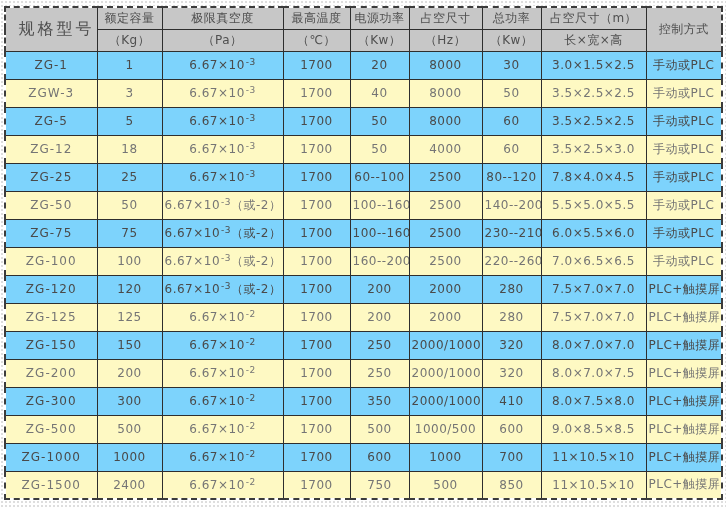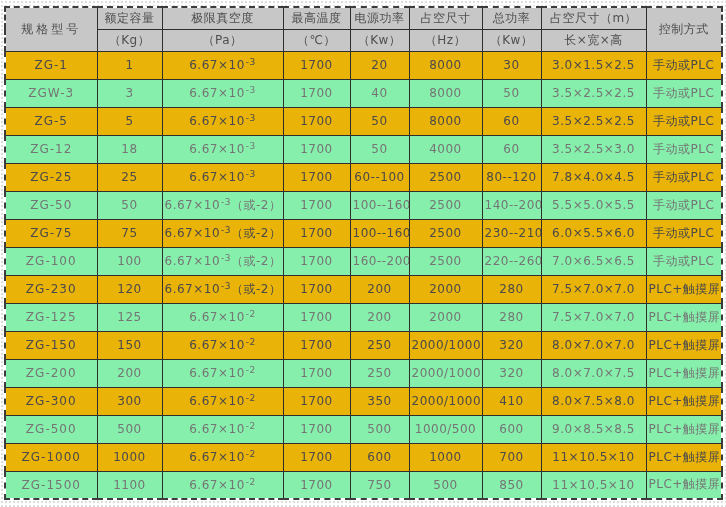--- a/index.html
+++ b/index.html
@@ -33,27 +33,28 @@
     color: #4a4a4a;
     letter-spacing: 0.5px;
     white-space: nowrap;
     overflow: hidden;
   }
   .spec thead th {
     background: #c7c7c7;
     color: #4f4f4f;
   }
   .spec thead tr { height: 22px; }
-  .spec tbody tr { height: 28px; background: #eab308; }
-  .spec tbody tr.stripe { background: #86efac; }
+  .spec tbody tr { height: 28px; background: #7dd3fc; }
+  .spec tbody tr.stripe { background: #fef9c3; }
   .spec tbody tr.stripe td { color: #757575; }
   th.model-head {
-    font-size: 12px;
+    font-size: 16px;
     letter-spacing: 3px;
     color: #6b6b6b;
+    text-align: right;
   }
   td.model-cell { letter-spacing: 1px; }
   .spec sup {
     font-size: 9px;
     line-height: 0;
     vertical-align: 4px;
     margin-left: 1px;
   }
 </style>
 </head>
@@ -176,21 +177,21 @@
     <td>100</td>
     <td>6.67×10<sup>-3</sup>（或-2）</td>
     <td>1700</td>
     <td>160--200</td>
     <td>2500</td>
     <td>220--260</td>
     <td>7.0×6.5×6.5</td>
     <td>手动或PLC</td>
   </tr>
       <tr>
-    <td class="model-cell">ZG-230</td>
+    <td class="model-cell">ZG-120</td>
     <td>120</td>
     <td>6.67×10<sup>-3</sup>（或-2）</td>
     <td>1700</td>
     <td>200</td>
     <td>2000</td>
     <td>280</td>
     <td>7.5×7.0×7.0</td>
     <td>PLC+触摸屏</td>
   </tr>
       <tr class="stripe">
@@ -254,21 +255,21 @@
     <td>6.67×10<sup>-2</sup></td>
     <td>1700</td>
     <td>600</td>
     <td>1000</td>
     <td>700</td>
     <td>11×10.5×10</td>
     <td>PLC+触摸屏</td>
   </tr>
       <tr class="stripe">
     <td class="model-cell">ZG-1500</td>
-    <td>1100</td>
+    <td>2400</td>
     <td>6.67×10<sup>-2</sup></td>
     <td>1700</td>
     <td>750</td>
     <td>500</td>
     <td>850</td>
     <td>11×10.5×10</td>
     <td>PLC+触摸屏</td>
   </tr>
     </tbody>
 </table>

